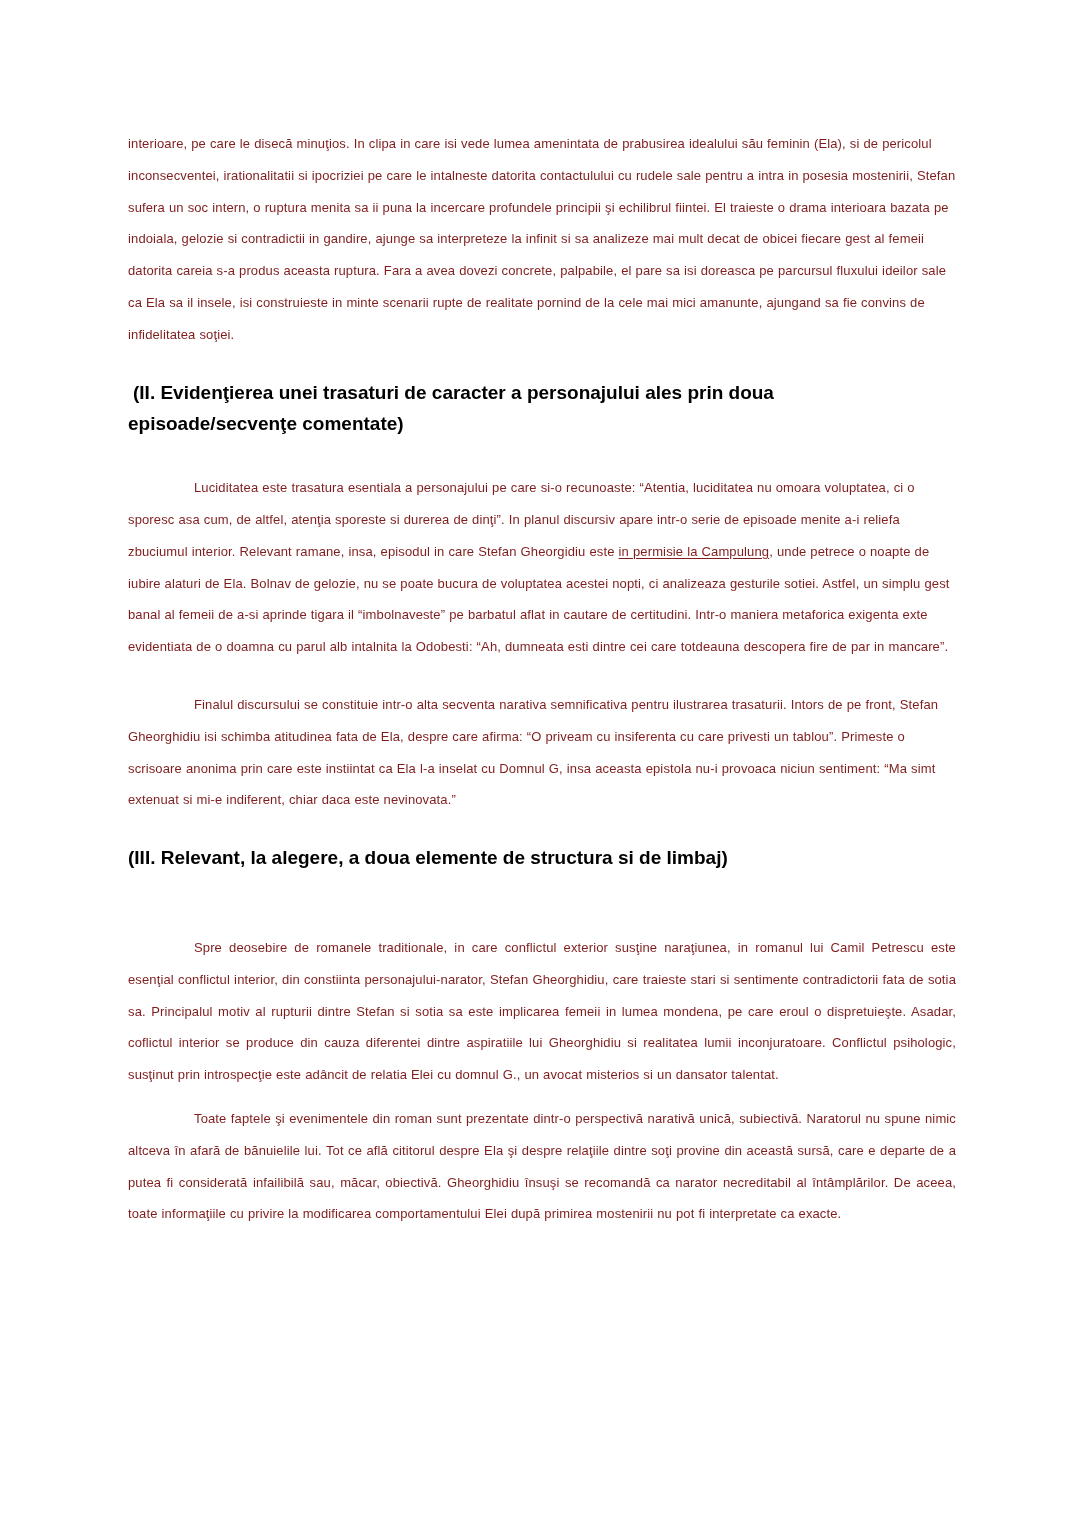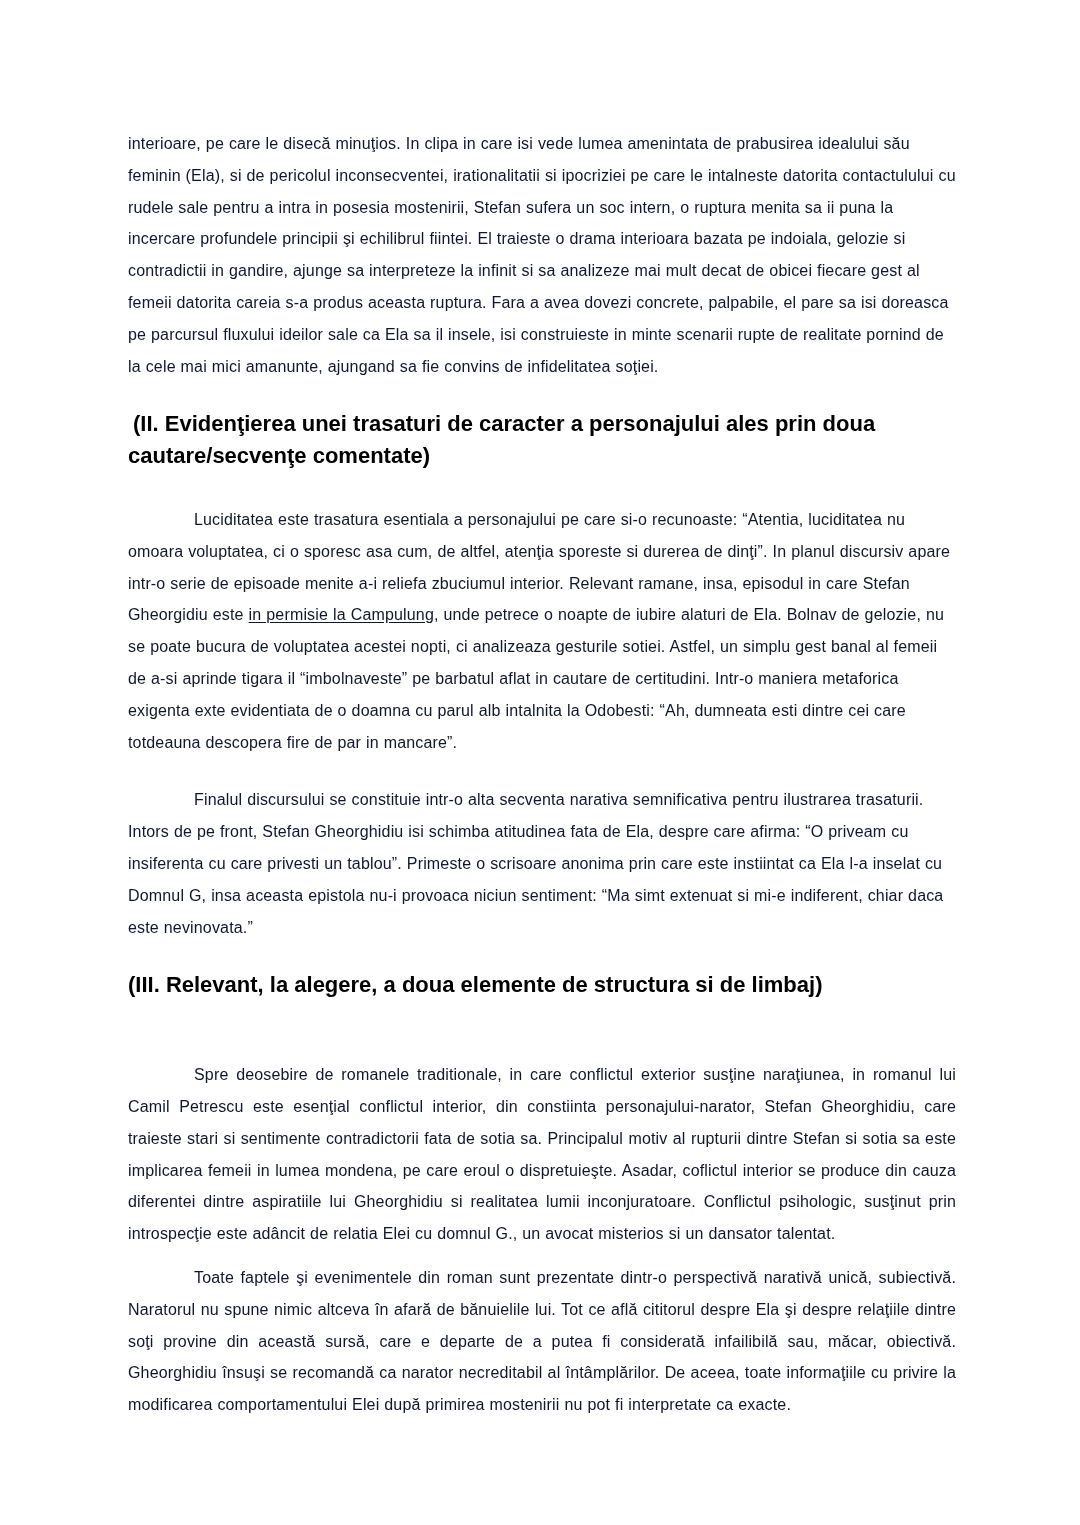--- a/index.html
+++ b/index.html
@@ -20,32 +20,32 @@
     height: 1525px;
     background: #ffffff;
     box-sizing: border-box;
     padding: 128px 124px 0 128px;
   }
   .doc-body {
     width: 828px;
   }
   p.para {
     margin: 0;
-    font-size: 16px;
+    font-size: 13px;
     line-height: 31.8px;
-    color: #0f172a;
+    color: #7f1d1d;
     letter-spacing: 0.01em;
     word-spacing: 0.02em;
   }
   .align-left   { text-align: left; }
   .align-just   { text-align: justify; text-justify: inter-word; }
   .indent       { text-indent: 66px; }
   .heading {
     margin: 0;
-    font-size: 22px;
+    font-size: 19px;
     line-height: 31.8px;
     font-weight: bold;
     text-align: left;
     color: #000000;
   }
   .heading-2 { text-indent: 5px; }
   b.strong { font-weight: normal; }
   u.uline  { text-underline-offset: 2px; }
 
   
@@ -60,21 +60,21 @@
 <div class="page">
   <div class="doc-body">
 
     <p class="para align-left">interioare, pe care le disecă minuţios. In clipa in care isi vede lumea amenintata de prabusirea idealului său feminin (Ela), si de pericolul inconsecventei, irationalitatii si ipocriziei pe care le intalneste datorita contactulului cu rudele sale pentru a intra in posesia mostenirii, Stefan sufera un soc intern, o ruptura menita sa ii puna la incercare profundele principii şi echilibrul fiintei. El traieste o drama interioara bazata pe indoiala, gelozie si contradictii in gandire, ajunge sa interpreteze la infinit si sa analizeze mai mult decat de obicei fiecare gest al femeii datorita careia s-a produs aceasta ruptura. Fara a avea dovezi concrete, palpabile, el pare sa isi doreasca pe parcursul fluxului ideilor sale ca Ela sa il insele, isi construieste in minte scenarii rupte de realitate pornind de la cele mai mici amanunte, ajungand sa fie convins de infidelitatea soţiei.</p>
 
     <div class="gap-md"></div>
 
     <div class="heading heading-2">
       <span>(II. Evidenţierea unei trasaturi de caracter a personajului ales prin doua</span>
       <br>
-      <span>cautare/secvenţe comentate)</span>
+      <span>episoade/secvenţe comentate)</span>
     </div>
 
     <div class="gap-lg"></div>
 
     <p class="para align-left indent">
       <b class="strong">Luciditatea</b><span> este trasatura esentiala a personajului pe care si-o recunoaste: “Atentia, luciditatea nu omoara voluptatea, ci o sporesc asa cum, de altfel, atenţia sporeste si durerea de dinţi”. In planul discursiv apare intr-o serie de episoade menite a-i reliefa zbuciumul interior. Relevant ramane, insa, episodul in care Stefan Gheorgidiu este </span><u class="uline">in permisie la Campulung</u><span>, unde petrece o noapte de iubire alaturi de Ela. Bolnav de gelozie, nu se poate bucura de voluptatea acestei nopti, ci analizeaza gesturile sotiei. Astfel, un simplu gest banal al femeii de a-si aprinde tigara il “imbolnaveste” pe barbatul aflat in cautare de certitudini. Intr-o maniera metaforica exigenta exte evidentiata de o doamna cu parul alb intalnita la Odobesti: “Ah, dumneata esti dintre cei care totdeauna descopera fire de par in mancare”.</span>
     </p>
 
     <div class="gap-md"></div>
 

